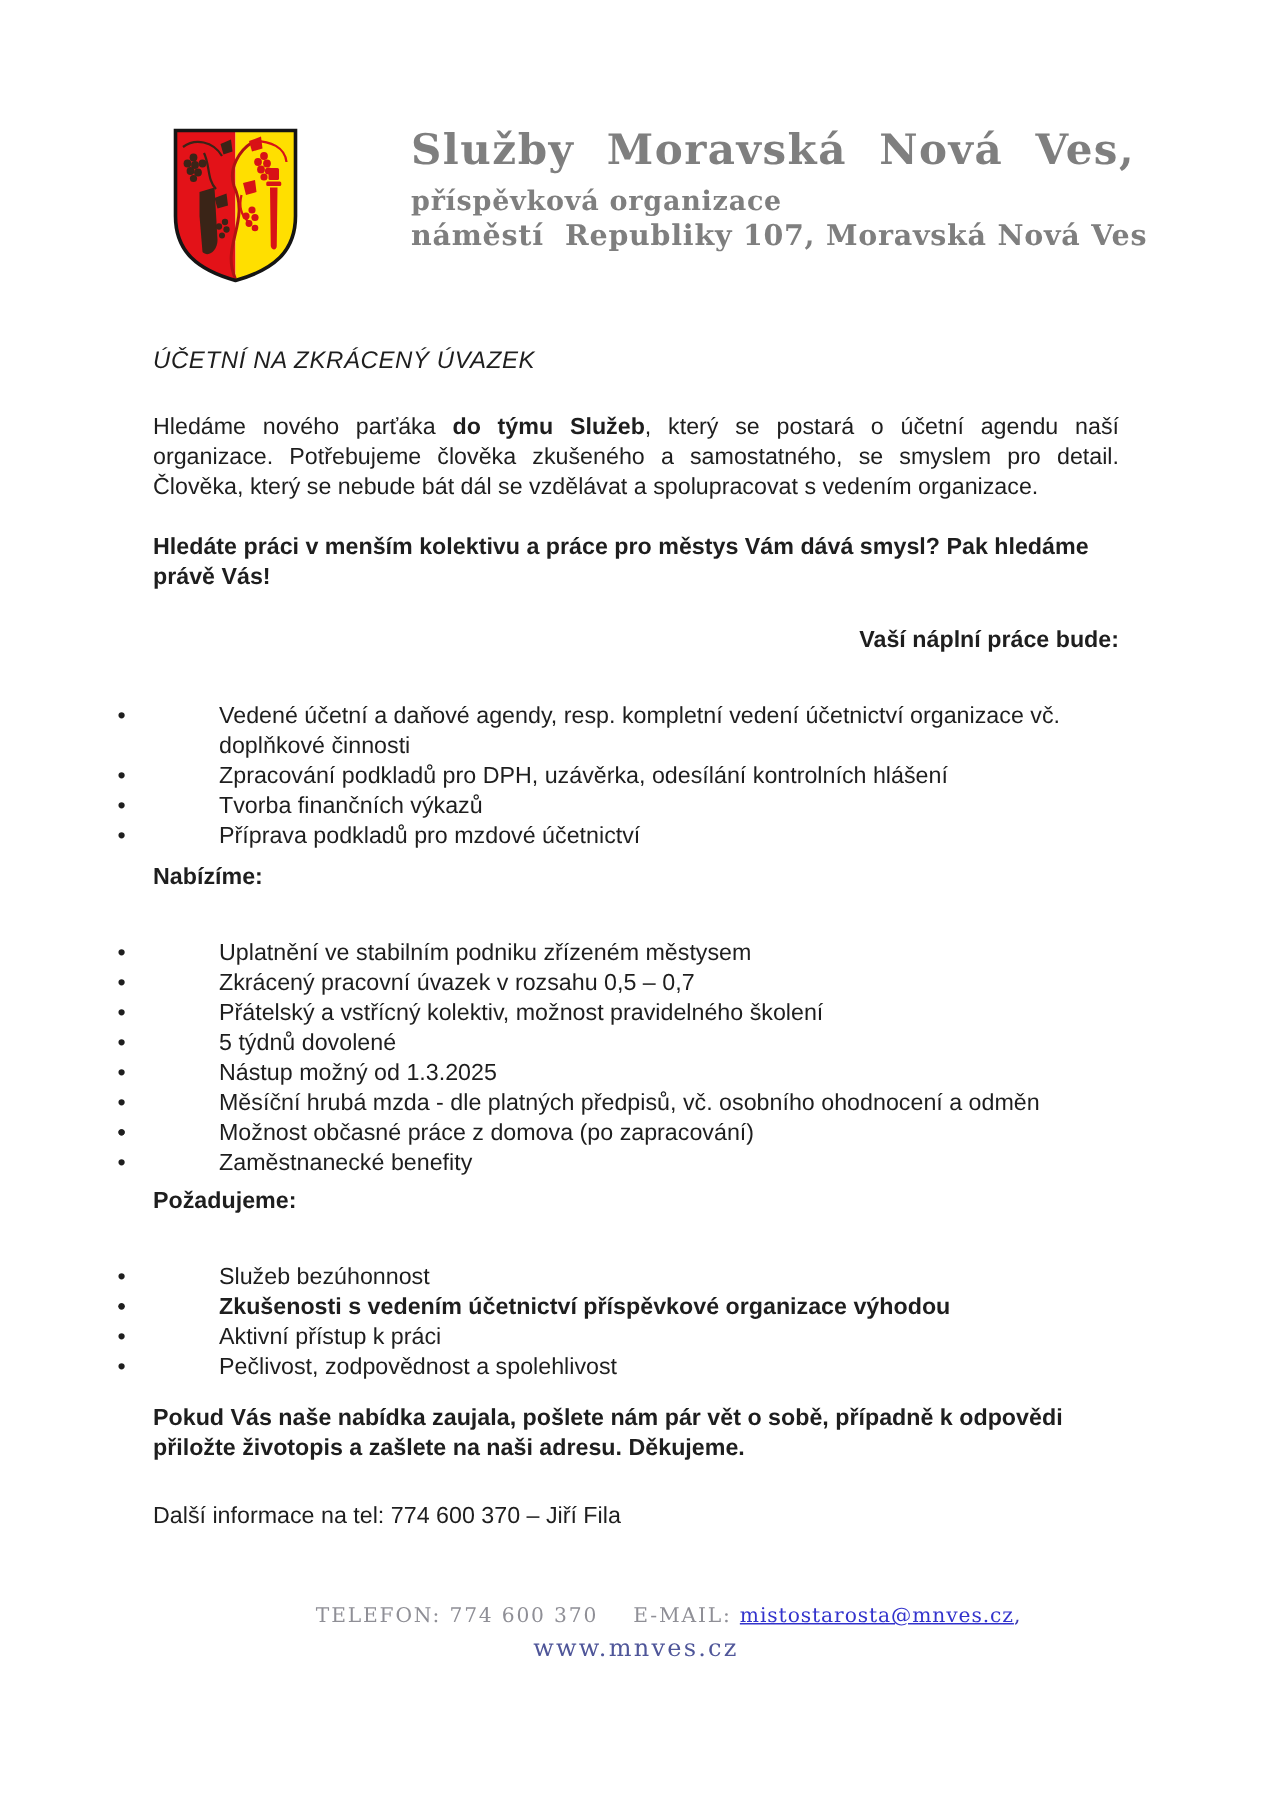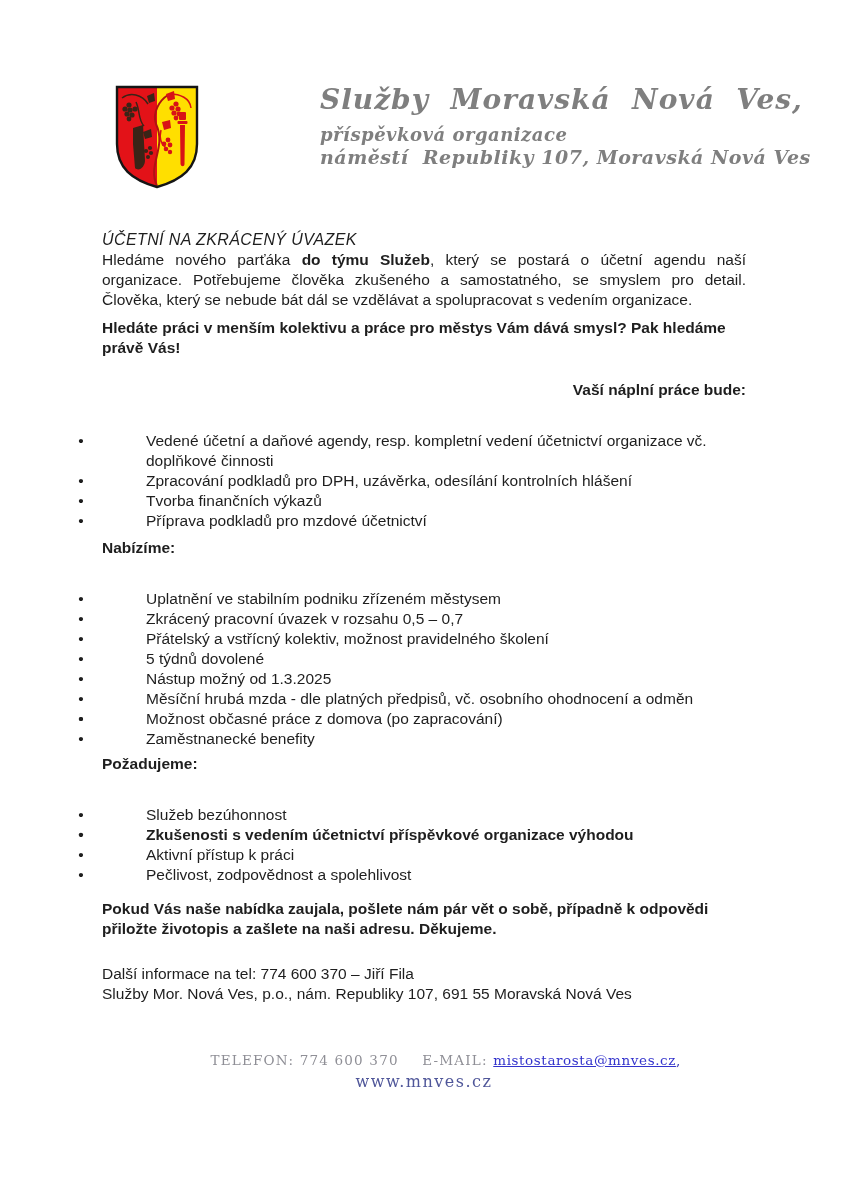--- a/index.html
+++ b/index.html
@@ -13,47 +13,47 @@
     color:#1e1e1e;
   }
   
   .header{
     display:flex;
     align-items:flex-start;
     padding:84px 0 0 114px;
   }
   .logo{flex:0 0 auto;}
   .org-block{
-    margin-left:120px;
+    margin-left:74px;
     margin-top:0;
     color:#7f7f7f;
     font-family:"DejaVu Serif", serif;
     font-weight:bold;
-    font-style:italic;
   }
   .org-line{white-space:pre;}
   .org-name{font-size:28px;line-height:32px;letter-spacing:1px;}
   .org-type{font-size:18px;line-height:23px;margin-top:7px;letter-spacing:0.5px;}
   .org-address{font-size:19px;line-height:23px;letter-spacing:0.5px;}
   
   .main{padding:0 102px;}
   .job-title{
     margin-top:36px;
     font-size:16px;
     font-style:italic;
     letter-spacing:0.4px;
     line-height:20px;
   }
   .para{
+    margin-top:24px;
     font-size:15.5px;
     line-height:20px;
   }
   .justified{text-align:justify;}
   .bold{font-weight:bold;}
-  .pitch{margin-top:8px;font-weight:bold;}
+  .pitch{margin-top:20px;font-weight:bold;}
   .section-heading{
     margin-top:22px;
     font-size:15.5px;
     font-weight:bold;
     line-height:20px;
   }
   .h-worktasks{margin-top:22px;text-align:right;}
   .h-offer{margin-top:7px;}
   .h-require{margin-top:5px;}
   ul.bullets{
@@ -211,21 +211,20 @@
       <li><span class="marker">•</span><span>Služeb bezúhonnost</span></li>
       <li class="bold"><span class="marker">•</span><span>Zkušenosti s vedením účetnictví příspěvkové organizace výhodou</span></li>
       <li><span class="marker">•</span><span>Aktivní přístup k práci</span></li>
       <li><span class="marker">•</span><span>Pečlivost, zodpovědnost a spolehlivost</span></li>
     </ul>
 
     <div class="para closing">Pokud Vás naše nabídka zaujala, pošlete nám pár vět o sobě, případně k odpovědi přiložte životopis a zašlete na naši adresu. Děkujeme.</div>
 
     <div class="contact">
       <div>Další informace na tel: 774 600 370 – Jiří Fila</div>
-      <div>Služby Mor. Nová Ves, p.o., nám. Republiky 107, 691 55 Moravská Nová Ves</div>
     </div>
 
   </div>
 
   <div class="footer">
     <div class="footer-line1">
       <span>TELEFON:</span>
       <span>774 600 370</span><span class="gap"></span>
       <span>E-MAIL:</span>
       <a href="#" class="email-link">mistostarosta@mnves.cz</a><span class="email-suffix">,</span>

